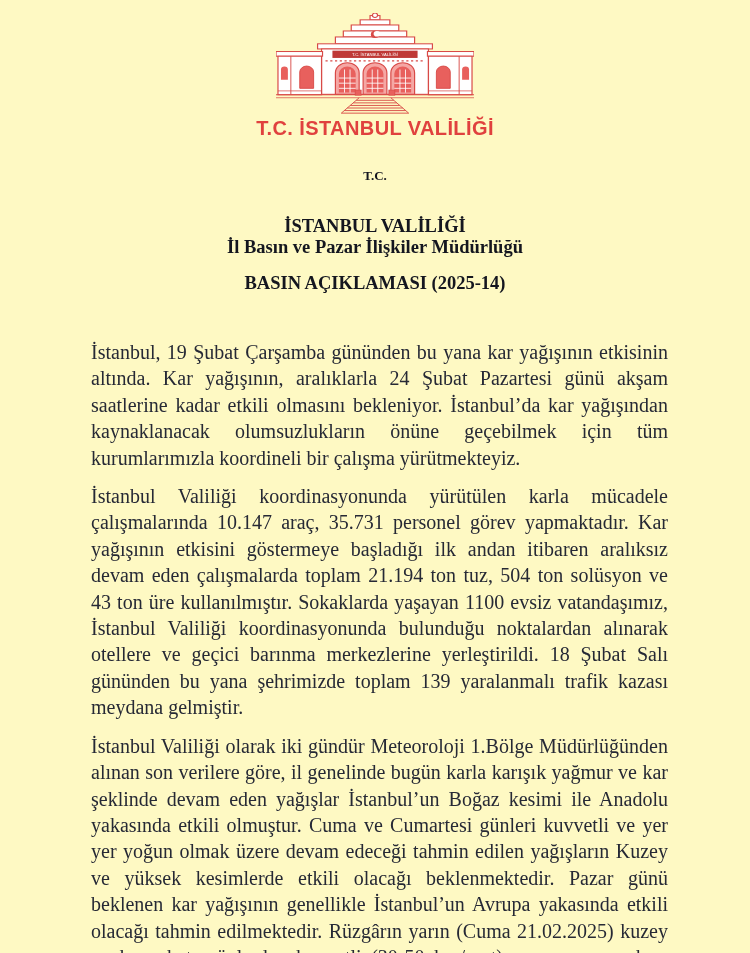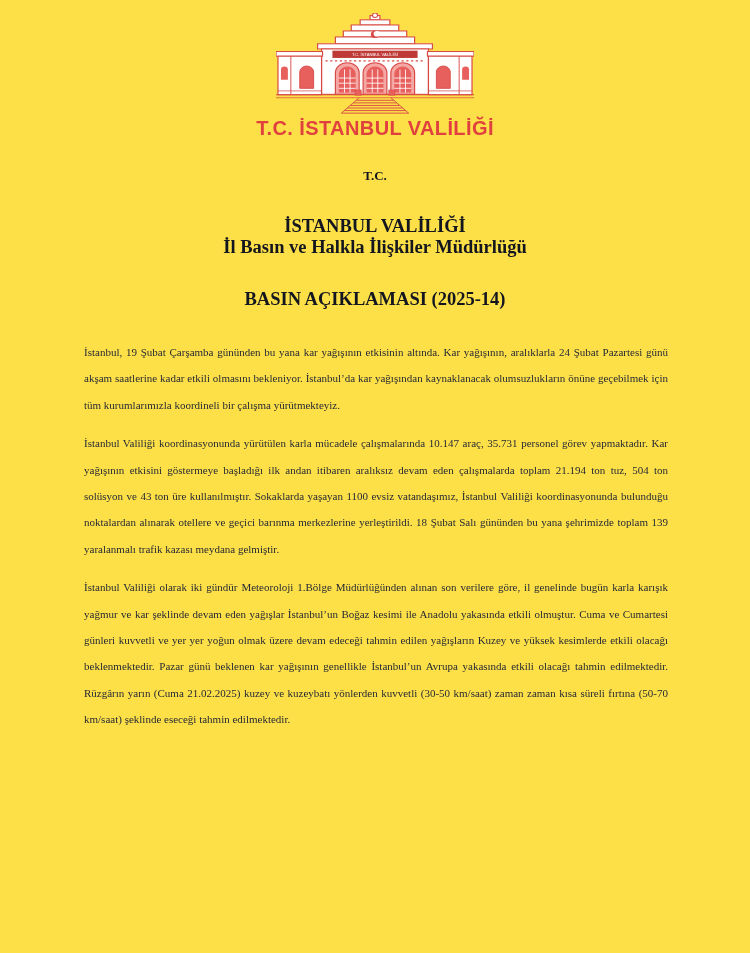--- a/index.html
+++ b/index.html
@@ -1,44 +1,44 @@
 <!DOCTYPE html>
 <html lang="tr"><head>
 <meta charset="utf-8">
 <style>
   html,body{margin:0;padding:0;background:#ffffff;}
   body{width:750px;height:953px;overflow:hidden;}
   .page{
-    position:relative;width:750px;height:953px;background:#fde047;
+    position:relative;width:750px;height:953px;background:#fef9c3;
     font-family:"Liberation Serif","DejaVu Serif",serif;color:#23252e;
   }
   
   .logo-wrap{
     position:absolute;top:13px;left:0;right:0;
     display:flex;flex-direction:column;align-items:center;
   }
   .logo-svg{width:198px;height:101px;display:block;}
   .logo-caption{
     margin-top:3px;
     font-family:"Liberation Sans","DejaVu Sans",sans-serif;
     font-weight:bold;font-size:20px;letter-spacing:.4px;
     color:#e0413e;white-space:nowrap;
   }
   
   .headings{position:absolute;left:0;right:0;top:0;text-align:center;font-weight:bold;color:#14161f;}
   .h-line{position:absolute;left:0;right:0;line-height:1.15;}
   .h1{top:169px;font-size:13px;}
   .h2{top:216px;font-size:18.5px;}
   .h3{top:237px;font-size:18.5px;}
-  .h4{top:289px;font-size:18.5px;}
+  .h4{top:273px;font-size:18.5px;}
   
   .content{position:absolute;top:339px;left:84px;width:584px;}
   .content p{
-    margin:0 0 12px 0;
-    font-size:11px;line-height:26.4px;
+    margin:0 0 12px 7px;
+    font-size:20px;line-height:26.4px;
     text-align:justify;color:#262935;
   }
 </style>
 </head>
 <body>
 
 <div class="page">
 
   <div class="logo-wrap">
     <svg class="logo-svg" viewBox="0 0 200 118" preserveAspectRatio="none" xmlns="http://www.w3.org/2000/svg">
@@ -131,21 +131,21 @@
       </g>
       <rect x="80" y="90" width="6" height="6" fill="#e8605d" stroke="#d84a47" stroke-width="0.8"></rect>
       <rect x="114" y="90" width="6" height="6" fill="#e8605d" stroke="#d84a47" stroke-width="0.8"></rect>
     </svg>
     <div class="logo-caption">T.C. İSTANBUL VALİLİĞİ</div>
   </div>
 
   <div class="headings">
     <div class="h-line h1">T.C.</div>
     <div class="h-line h2">İSTANBUL VALİLİĞİ</div>
-    <div class="h-line h3">İl Basın ve Halkla İlişkiler Müdürlüğü</div>
+    <div class="h-line h3">İl Basın ve Pazar İlişkiler Müdürlüğü</div>
     <div class="h-line h4">BASIN AÇIKLAMASI (2025-14)</div>
   </div>
 
   <div class="content">
     <p>İstanbul, 19 Şubat Çarşamba gününden bu yana kar yağışının etkisinin altında. Kar yağışının, aralıklarla 24 Şubat Pazartesi günü akşam saatlerine kadar etkili olmasını bekleniyor. İstanbul’da kar yağışından kaynaklanacak olumsuzlukların önüne geçebilmek için tüm kurumlarımızla koordineli bir çalışma yürütmekteyiz.</p>
     <p>İstanbul Valiliği koordinasyonunda yürütülen karla mücadele çalışmalarında 10.147 araç, 35.731 personel görev yapmaktadır. Kar yağışının etkisini göstermeye başladığı ilk andan itibaren aralıksız devam eden çalışmalarda toplam 21.194 ton tuz, 504 ton solüsyon ve 43 ton üre kullanılmıştır. Sokaklarda yaşayan 1100 evsiz vatandaşımız, İstanbul Valiliği koordinasyonunda bulunduğu noktalardan alınarak otellere ve geçici barınma merkezlerine yerleştirildi. 18 Şubat Salı gününden bu yana şehrimizde toplam 139 yaralanmalı trafik kazası meydana gelmiştir.</p>
     <p>İstanbul Valiliği olarak iki gündür Meteoroloji 1.Bölge Müdürlüğünden alınan son verilere göre, il genelinde bugün karla karışık yağmur ve kar şeklinde devam eden yağışlar İstanbul’un Boğaz kesimi ile Anadolu yakasında etkili olmuştur. Cuma ve Cumartesi günleri kuvvetli ve yer yer yoğun olmak üzere devam edeceği tahmin edilen yağışların Kuzey ve yüksek kesimlerde etkili olacağı beklenmektedir. Pazar günü beklenen kar yağışının genellikle İstanbul’un Avrupa yakasında etkili olacağı tahmin edilmektedir. Rüzgârın yarın (Cuma 21.02.2025) kuzey ve kuzeybatı yönlerden kuvvetli (30-50 km/saat) zaman zaman kısa süreli fırtına (50-70 km/saat) şeklinde eseceği tahmin edilmektedir.</p>
   </div>
 
 </div>

